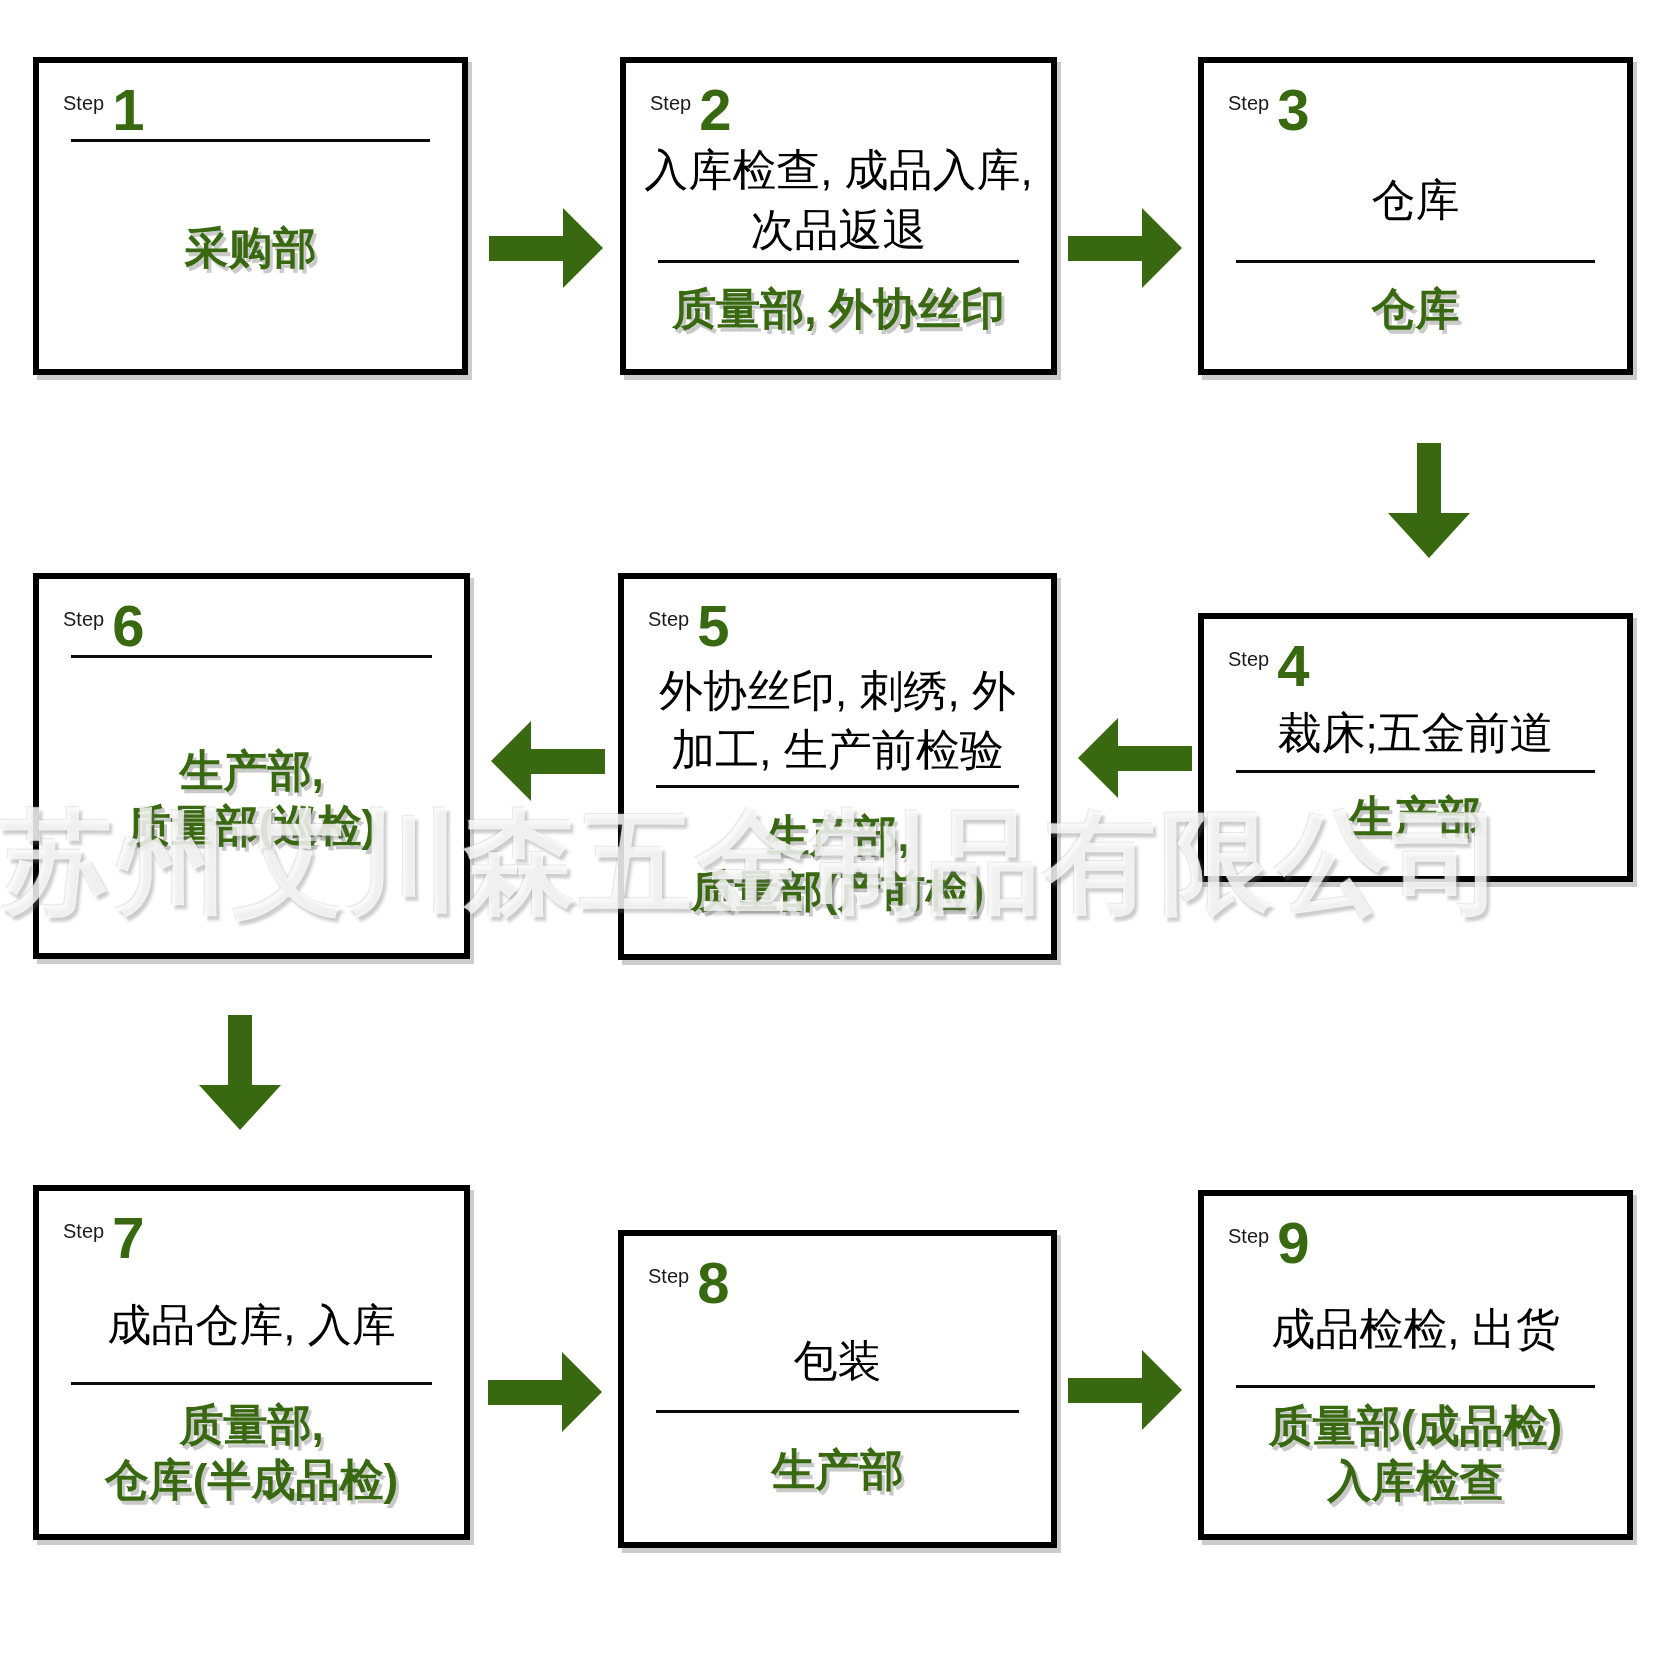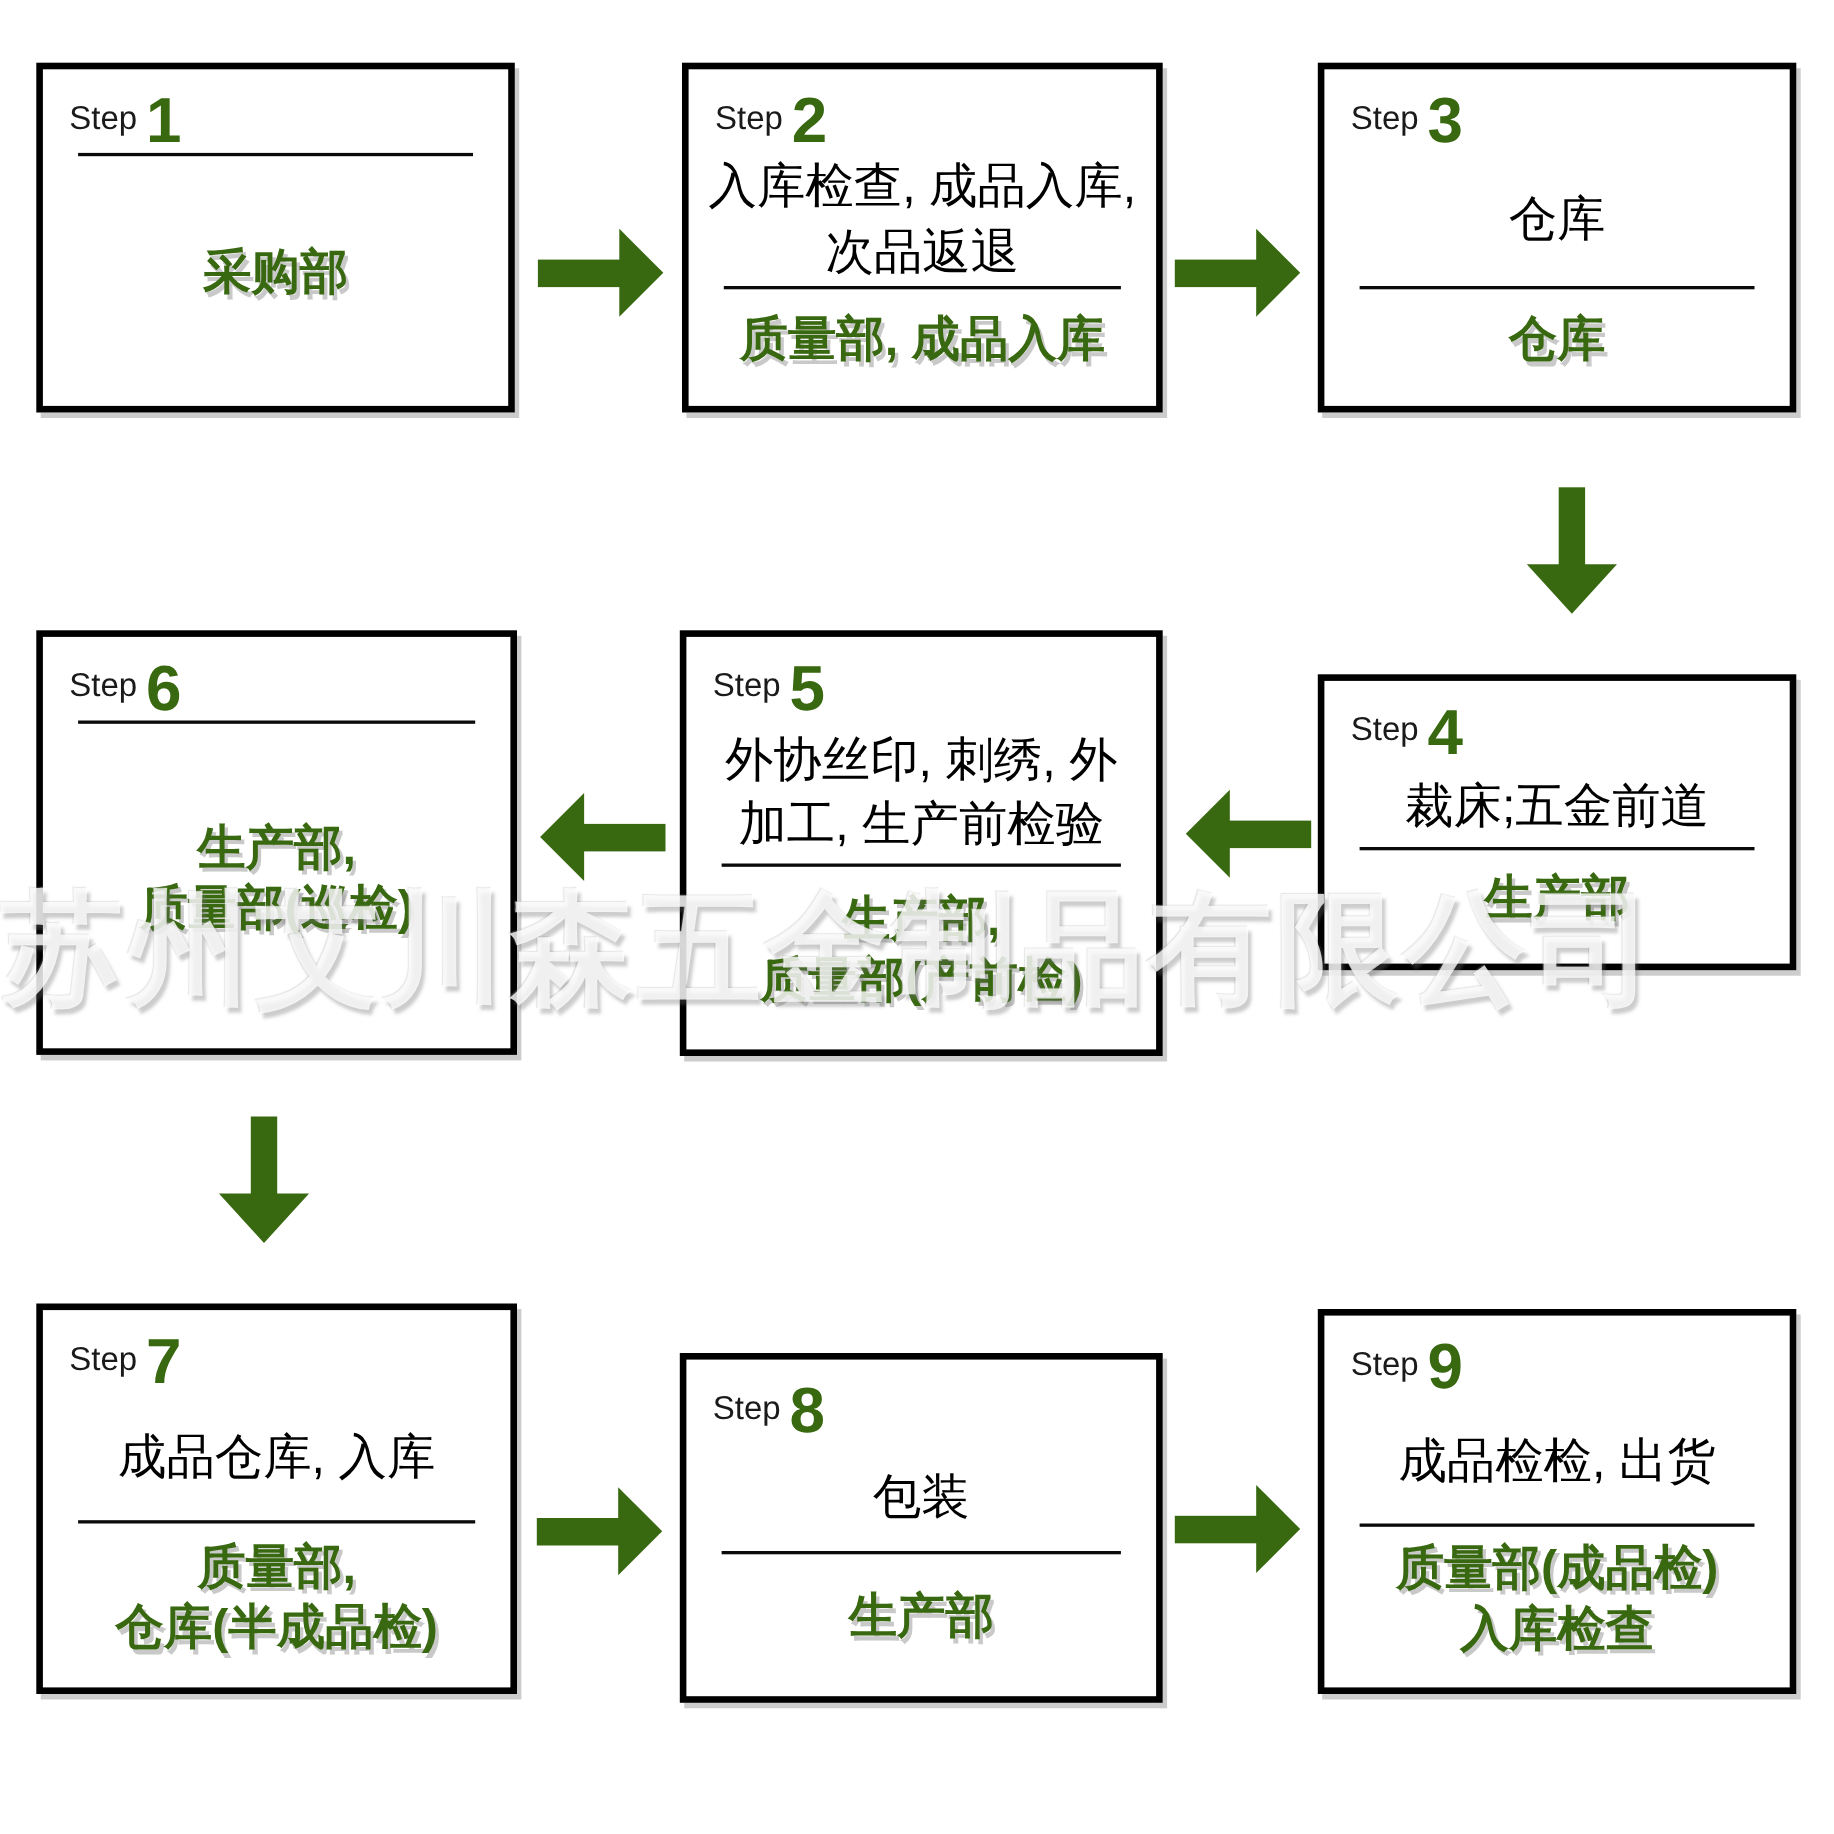--- a/index.html
+++ b/index.html
@@ -27,21 +27,21 @@
   }
   .step-row{
     flex:0 0 auto;
     display:flex;
     align-items:flex-start;
     gap:8px;
     padding:6px 0 0 10px;
     line-height:1;
   }
   .step-word{
-    font-size:30px;
+    font-size:20px;
     color:#1a1a1a;
     margin-top:12px;
   }
   .step-num{
     font-size:58px;
     font-weight:bold;
     color:var(--green);
   }
   .desc{
     flex:1 1 0;
@@ -116,21 +116,21 @@
     <div class="dept">采购部</div>
   </div>
 
   <div class="box r1" style="left:620px;top:57px;width:437px;height:318px">
     <div class="step-row">
       <span class="step-word">Step</span>
       <span class="step-num">2</span>
     </div>
     <div class="desc">入库检查, 成品入库, 次品返退</div>
     <div class="divider"></div>
-    <div class="dept">质量部, 成品入库</div>
+    <div class="dept">质量部, 外协丝印</div>
   </div>
 
   <div class="box r1" style="left:1198px;top:57px;width:435px;height:318px">
     <div class="step-row">
       <span class="step-word">Step</span>
       <span class="step-num">3</span>
     </div>
     <div class="desc">仓库</div>
     <div class="divider"></div>
     <div class="dept">仓库</div>

